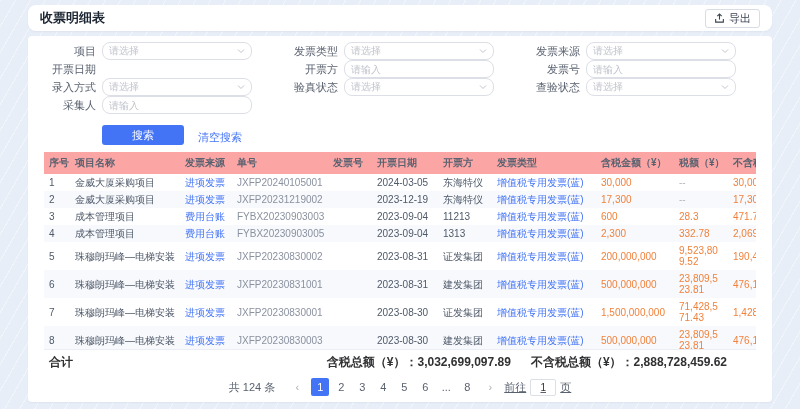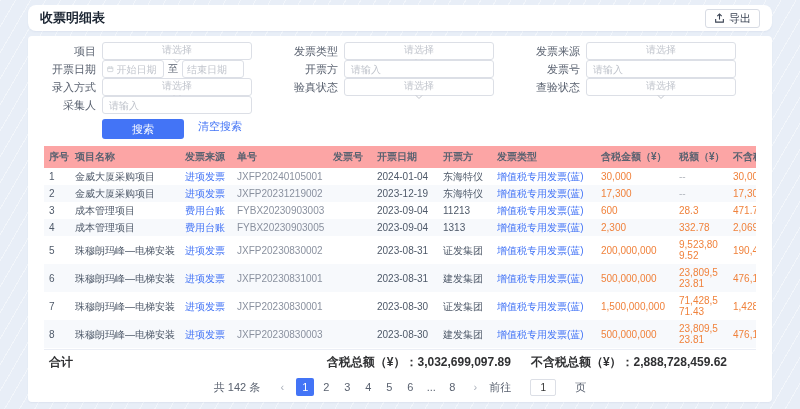--- a/index.html
+++ b/index.html
@@ -20,34 +20,34 @@
 
   
   .body-card{flex:1;margin-top:5px;background:#fff;border-radius:4px;padding:8px 16px 4px;
     display:flex;flex-direction:column;overflow:hidden;box-shadow:0 1px 2px rgba(30,60,120,.06);}
 
   
   .filters{flex:none;display:grid;grid-template-columns:repeat(3,auto);justify-content:flex-start;
     column-gap:34px;row-gap:4px;}
   .f-item{display:flex;align-items:center;gap:6px;height:14px;font-size:11px;color:#5a6270;}
   .f-label{width:52px;text-align:right;flex:none;}
-  .f-control{box-sizing:border-box;width:150px;height:18px;border:1px solid #dcdfe6;border-radius:3px;
+  .f-control{box-sizing:border-box;width:150px;height:18px;border:1px solid #dcdfe6;border-radius:8px;
     background:#fff;display:flex;align-items:center;justify-content:space-between;padding:0 6px;
-    font-size:10px;color:#c0c4cc;flex-direction:column;}
+    font-size:10px;color:#c0c4cc;}
   input.f-control{color:#333;outline:none;justify-content:flex-start;}
   input::placeholder{color:#c0c4cc;}
   .f-control .ph{color:#c0c4cc;}
   .chevron{flex:none;}
   .f-date{display:flex;align-items:center;gap:4px;}
   .date-box{box-sizing:border-box;display:flex;align-items:center;gap:3px;width:62px;height:18px;
     border:1px solid #dcdfe6;border-radius:3px;padding:0 4px;background:#fff;}
   .date-box input{border:none;outline:none;width:100%;font-size:10px;color:#333;padding:0;}
   .date-sep{font-size:10px;color:#5a6270;}
 
-  .filter-actions{flex:none;display:flex;align-items:flex-start;gap:14px;margin:7px 0 7px 58px;}
+  .filter-actions{flex:none;display:flex;align-items:flex-end;gap:14px;margin:13px 0 7px 58px;}
   .btn-search{height:20px;padding:0 30px;background:#4374f6;color:#fff;border:none;border-radius:3px;
     font-size:11px;cursor:pointer;}
   .btn-clear{background:none;border:none;color:#4374f6;font-size:11px;cursor:pointer;padding:0;}
 
   
   .table-wrap{flex:1;overflow:hidden;}
   table{border-collapse:collapse;table-layout:fixed;width:770px;}
   th{background:#fca5a5;color:#5a6270;font-weight:700;font-size:10px;text-align:left;
     padding:4px 5px;white-space:nowrap;overflow:hidden;}
   td{font-size:10px;line-height:11px;color:#4e5969;padding:3px 5px;vertical-align:middle;}
@@ -66,21 +66,21 @@
 
   
   .pagination{flex:none;display:flex;align-items:center;justify-content:center;gap:5px;
     padding:3px 0 2px;font-size:11px;color:#5a6270;}
   .pg-total{margin-right:8px;}
   .pages{display:flex;align-items:center;gap:3px;}
   .page-btn,.arrow-btn{min-width:18px;height:18px;line-height:18px;text-align:center;border:none;
     background:none;border-radius:2px;font-size:11px;color:#5a6270;cursor:pointer;padding:0 3px;}
   .arrow-btn{color:#aab0ba;}
   .page-btn.active{background:#4374f6;color:#fff;}
-  .goto{display:flex;align-items:center;gap:19px;}
+  .goto{display:flex;align-items:center;gap:4px;text-decoration:underline;}
   .goto-input{box-sizing:border-box;width:26px;height:17px;border:1px solid #dcdfe6;border-radius:2px;
     text-align:center;font-size:10px;color:#333;outline:none;}
 </style>
 </head>
 <body>
 
 <div class="page">
 
   <div class="header-bar">
     <div class="page-title">收票明细表</div>
@@ -125,33 +125,20 @@
         <div class="f-control">
           <span class="ph">请选择</span>
           <svg class="chevron" width="8" height="8" viewBox="0 0 8 8" fill="none" stroke="#c0c4cc">
               <path d="M1 2.5 4 5.5 7 2.5"></path>
             </svg>
         </div>
       </div>
 
       <div class="f-item">
         <span class="f-label">开票日期</span>
-        <div class="f-date">
-          <div class="date-box">
-            <svg width="8" height="8" viewBox="0 0 10 10" fill="none" stroke="#c0c4cc">
-                <rect x="1" y="2" width="8" height="7" rx="1"></rect>
-                <path d="M1 4.2h8M3.2 1v2M6.8 1v2"></path>
-              </svg>
-            <input placeholder="开始日期" style="">
-          </div>
-          <span class="date-sep">至</span>
-          <div class="date-box">
-            <input placeholder="结束日期" style="">
-          </div>
-        </div>
       </div>
 
       <div class="f-item">
         <span class="f-label">开票方</span>
         <input class="f-control" placeholder="请输入" style="">
       </div>
 
       <div class="f-item">
         <span class="f-label">发票号</span>
         <input class="f-control" placeholder="请输入" style="">
@@ -231,21 +218,21 @@
             </tr>
         </thead>
         <tbody>
 
             <tr>
               <td class="nowrap">1</td>
               <td class="nowrap">金威大厦采购项目</td>
               <td class="nowrap c-link">进项发票</td>
               <td class="nowrap c-order">JXFP20240105001</td>
               <td class="nowrap"></td>
-              <td class="nowrap">2024-01-04</td>
+              <td class="nowrap">2024-03-05</td>
               <td class="nowrap">东海特仪</td>
               <td class="nowrap c-type">增值税专用发票(蓝)</td>
               <td class="c-amt">30,000</td>
               <td class="c-amt muted">--</td>
               <td class="c-amt">30,000</td>
             </tr>
 
             <tr>
               <td class="nowrap">2</td>
               <td class="nowrap">金威大厦采购项目</td>
@@ -353,21 +340,21 @@
         <span>
           <span>含税总额（¥）：</span><span>3,032,699,097.89</span>
         </span>
         <span>
           <span>不含税总额（¥）：</span><span>2,888,728,459.62</span>
         </span>
       </div>
     </div>
 
     <div class="pagination">
-      <span class="pg-total">共 142 条</span>
+      <span class="pg-total">共 124 条</span>
       <button class="arrow-btn">‹</button>
       <div class="pages">
 
       <button class="page-btn active">1</button>
           <button class="page-btn">2</button>
           <button class="page-btn">3</button>
           <button class="page-btn">4</button>
           <button class="page-btn">5</button>
           <button class="page-btn">6</button>
           <button class="page-btn">...</button>

